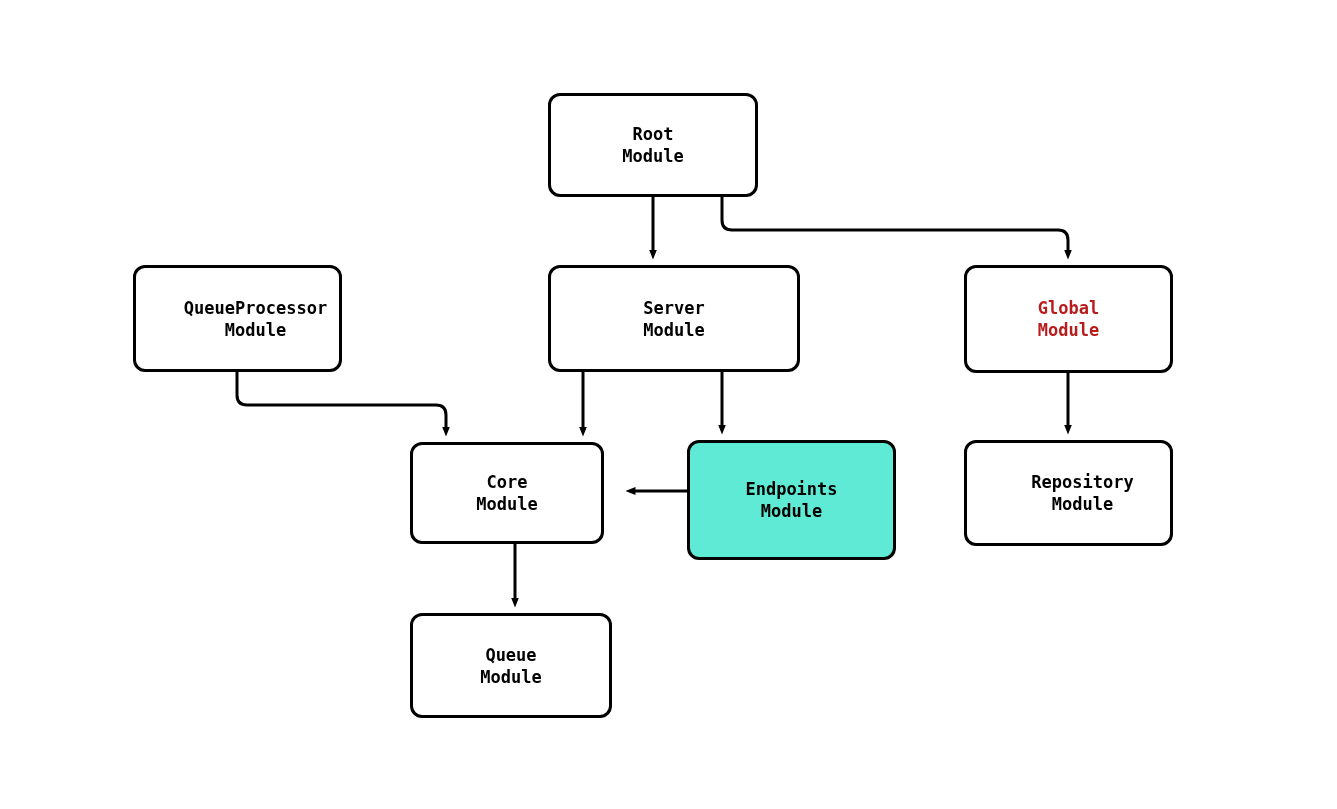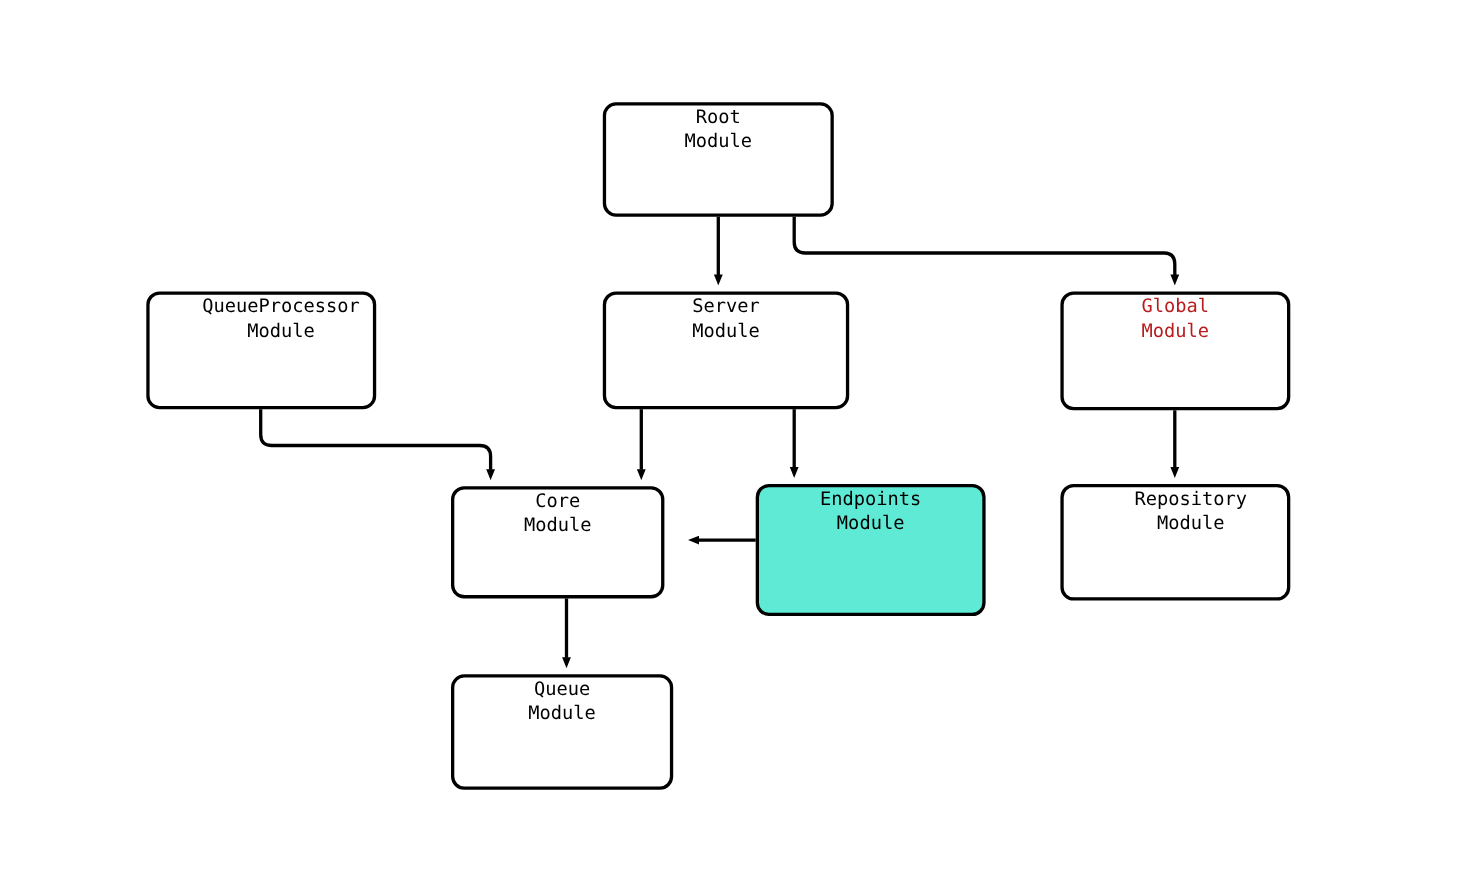--- a/index.html
+++ b/index.html
@@ -29,21 +29,23 @@
   }
   .node {
     position: absolute;
     box-sizing: border-box;
     border: 3px solid #000000;
     border-radius: 12px;
     background: #ffffff;
     display: flex;
     flex-direction: column;
     align-items: center;
+    justify-content: center;
     z-index: 2;
+    font-weight: bold;
   }
   .node-label {
     font-family: "DejaVu Sans Mono", "Liberation Mono", monospace;
     font-size: 17px;
     line-height: 22px;
     color: #000000;
     text-align: center;
     white-space: pre;
     letter-spacing: 0px;
   }
@@ -73,21 +75,21 @@
 
   <div id="nodes-group">
       <div class="node" style="left: 548px; top: 93px; width: 210px; height: 104px; border-color: rgb(0, 0, 0); background: rgb(255, 255, 255);">
         <div class="node-label" style="color: rgb(0, 0, 0);">Root
 Module</div>
       </div>
       <div class="node" style="left: 133px; top: 265px; width: 209px; height: 107px; border-color: rgb(0, 0, 0); background: rgb(255, 255, 255); padding-left: 36px;">
         <div class="node-label" style="color: rgb(0, 0, 0);">QueueProcessor
 Module</div>
       </div>
-      <div class="node" style="left: 548px; top: 265px; width: 224px; height: 107px; border-color: rgb(0, 0, 0); background: rgb(255, 255, 255);">
+      <div class="node" style="left: 548px; top: 265px; width: 252px; height: 107px; border-color: rgb(0, 0, 0); background: rgb(255, 255, 255);">
         <div class="node-label" style="color: rgb(0, 0, 0);">Server
 Module</div>
       </div>
       <div class="node" style="left: 964px; top: 265px; width: 209px; height: 108px; border-color: rgb(0, 0, 0); background: rgb(255, 255, 255);">
         <div class="node-label" style="color: #b91c1c;">Global
 Module</div>
       </div>
       <div class="node" style="left: 410px; top: 442px; width: 194px; height: 102px; border-color: rgb(0, 0, 0); background: rgb(255, 255, 255);">
         <div class="node-label" style="color: rgb(0, 0, 0);">Core
 Module</div>

